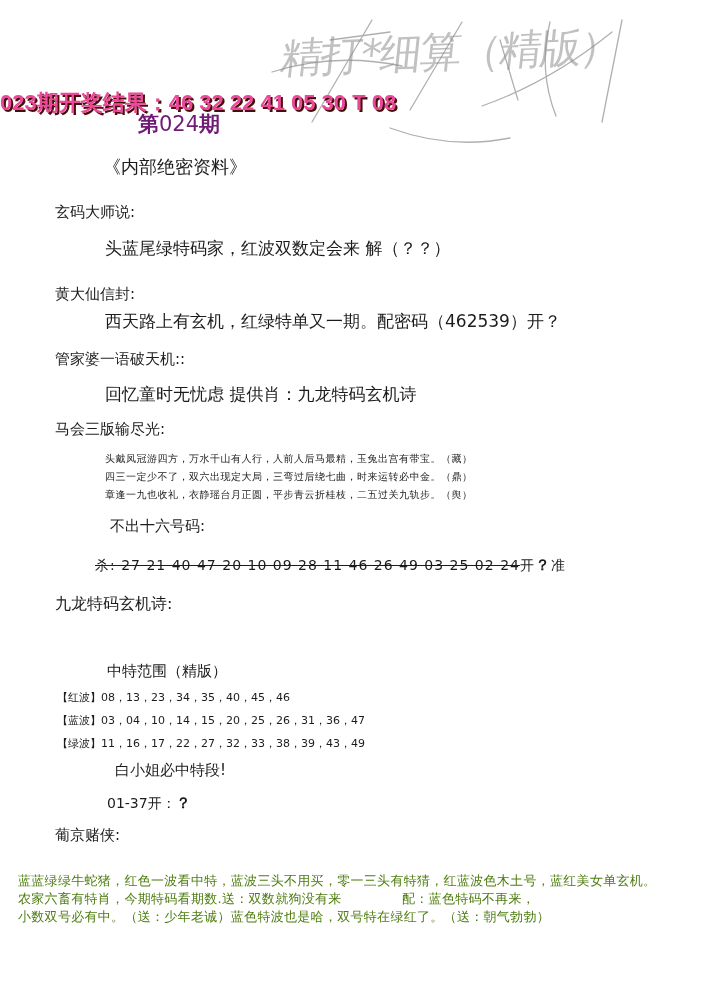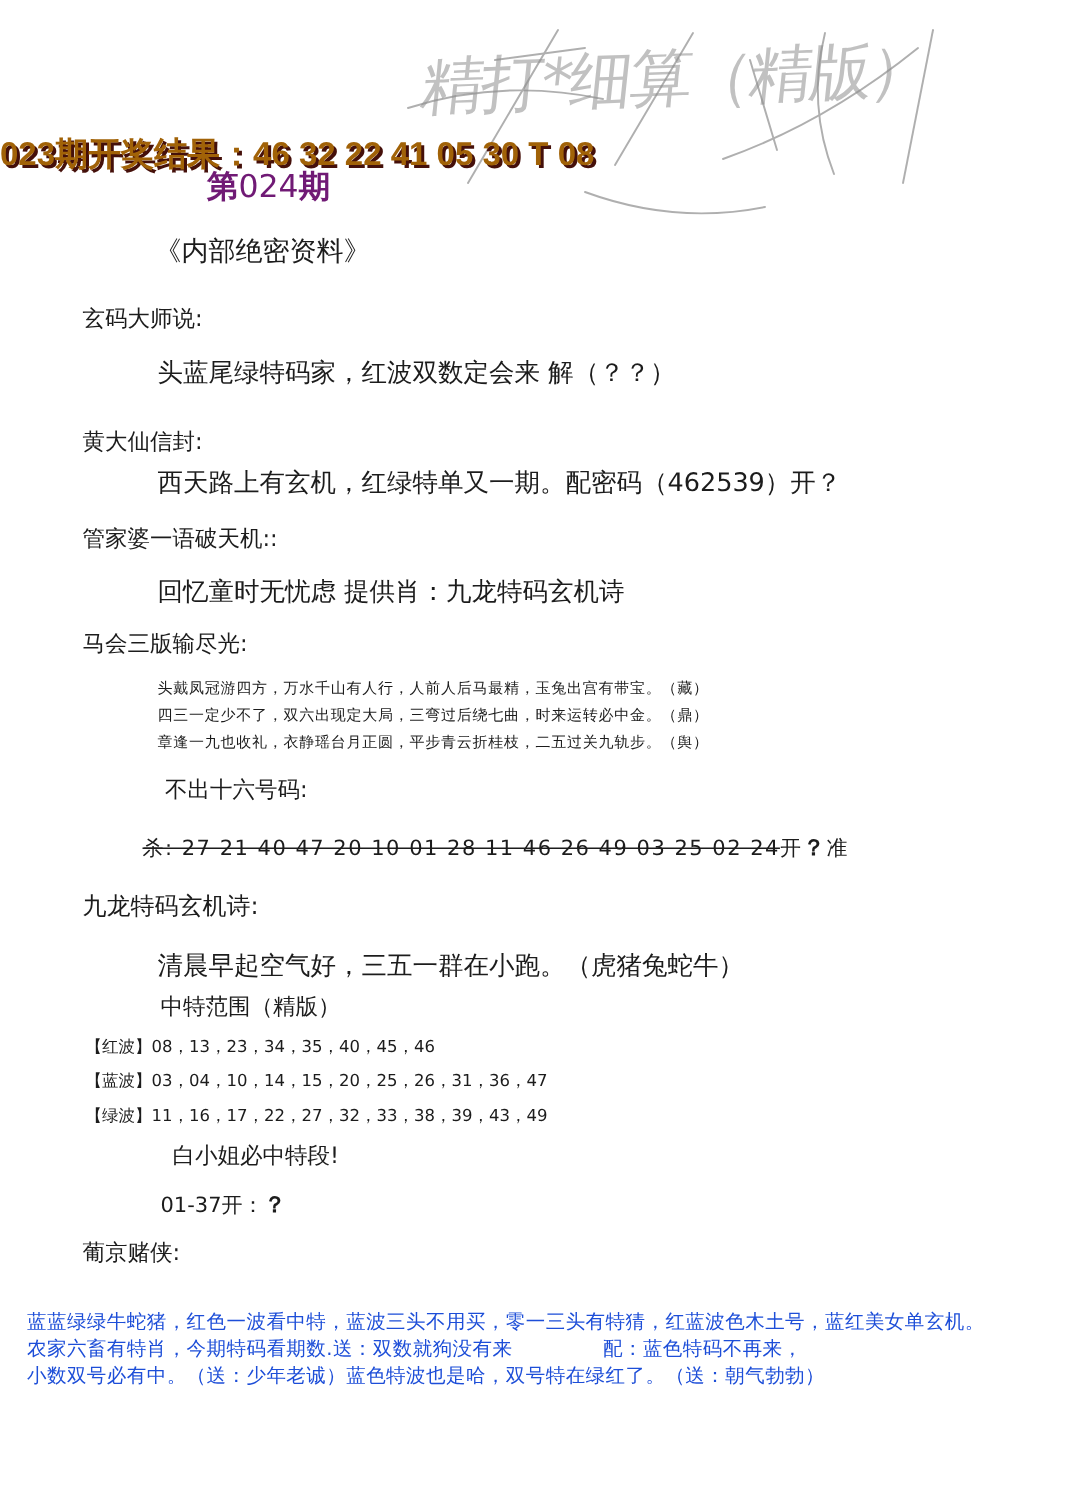--- a/index.html
+++ b/index.html
@@ -22,41 +22,41 @@
     transform:rotate(-2deg) skewX(-8deg);
     transform-origin:left top;
     font-weight:normal;
   }
   .scrawl-svg{left:250px;top:10px;}
   
   .result-red{
     left:0;top:88px;
     font-size:22px;
     font-weight:bold;
-    color:#a16207;
+    color:#ec4899;
     text-shadow:2px 2px 0 #45100a;
     letter-spacing:0px;
     font-family:"Liberation Sans","DejaVu Sans",sans-serif;
   }
   .issue{left:138px;top:110px;font-size:21px;color:#701a75;}
   .issue .cjk{font-weight:bold;}
   .issue .num{font-weight:normal;}
   .secret-title{left:103px;top:155px;font-size:18px;}
   .sec-label{left:55px;font-size:15px;}
   .content{left:105px;font-size:17px;}
   .poem-line{left:105px;font-size:10px;letter-spacing:.5px;}
   .small-label{left:110px;font-size:15px;}
   .kill-line{left:95px;top:556px;font-size:14px;letter-spacing:1px;}
   .kill-line .struck{text-decoration:line-through;}
   .kill-line .bq{font-weight:bold;font-size:15px;}
   .wave-row{left:57px;font-size:11px;}
   .baixj{left:115px;top:761px;font-size:15px;}
   .duan{left:107px;top:794px;font-size:14px;}
   .duan .bq{font-weight:bold;font-size:15px;}
-  .footer-line{color:#1d4ed8;font-size:13px;letter-spacing:.3px;}
+  .footer-line{color:#4d7c0f;font-size:13px;letter-spacing:.3px;}
 </style>
 </head>
 <body>
 
 <div class="page">
 
   <svg class="abs scrawl-svg" width="410" height="150" viewBox="0 0 410 150">
     <g fill="none" stroke="#9c9c9c" stroke-width="1.3" opacity="0.8" stroke-linecap="round">
       <path d="M62,112 L122,10"></path>
       <path d="M22,62 Q85,42 152,56"></path>
@@ -89,25 +89,24 @@
   <div class="abs sec-label" style="top:350px">管家婆一语破天机::</div>
   <div class="abs content" style="top:383px">回忆童时无忧虑 提供肖：九龙特码玄机诗</div>
 
   <div class="abs sec-label" style="top:420px">马会三版输尽光:</div>
   <div class="abs poem-line" style="top:452px">头戴凤冠游四方，万水千山有人行，人前人后马最精，玉兔出宫有带宝。（藏）</div>
   <div class="abs poem-line" style="top:470px">四三一定少不了，双六出现定大局，三弯过后绕七曲，时来运转必中金。（鼎）</div>
   <div class="abs poem-line" style="top:488px">章逢一九也收礼，衣静瑶台月正圆，平步青云折桂枝，二五过关九轨步。（舆）</div>
 
   <div class="abs small-label" style="top:517px">不出十六号码:</div>
   <div class="abs kill-line">
-    <span class="struck">杀: 27 21 40 47 20 10 01 28 11 46 26 49 03 25 02 24</span><span>开</span><span class="bq">？</span><span>准</span>
+    <span class="struck">杀: 27 21 40 47 20 10 09 28 11 46 26 49 03 25 02 24</span><span>开</span><span class="bq">？</span><span>准</span>
   </div>
 
   <div class="abs sec-label" style="top:594px;font-size:16px">九龙特码玄机诗:</div>
-  <div class="abs content" style="top:632px">清晨早起空气好，三五一群在小跑。（虎猪兔蛇牛）</div>
   <div class="abs small-label" style="top:662px;left:107px">中特范围（精版）</div>
 
   <div class="abs wave-row" style="top:690px">
     <span>【红波】</span><span>08，13，23，34，35，40，45，46</span>
   </div>
   <div class="abs wave-row" style="top:713px">
     <span>【蓝波】</span><span>03，04，10，14，15，20，25，26，31，36，47</span>
   </div>
   <div class="abs wave-row" style="top:736px">
     <span>【绿波】</span><span>11，16，17，22，27，32，33，38，39，43，49</span>

